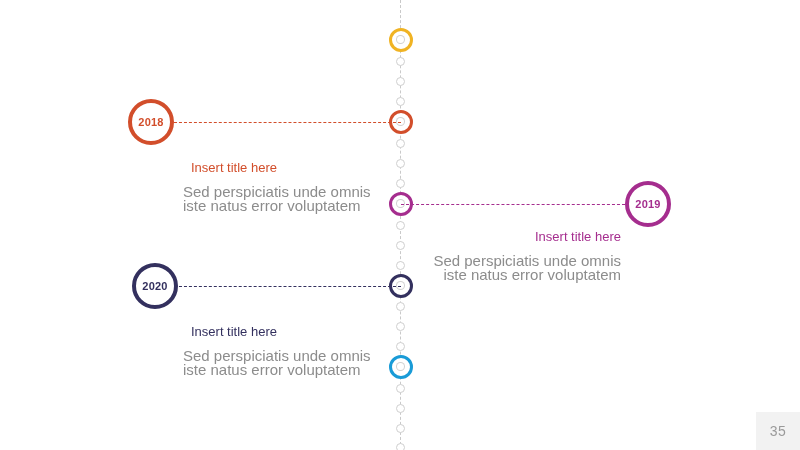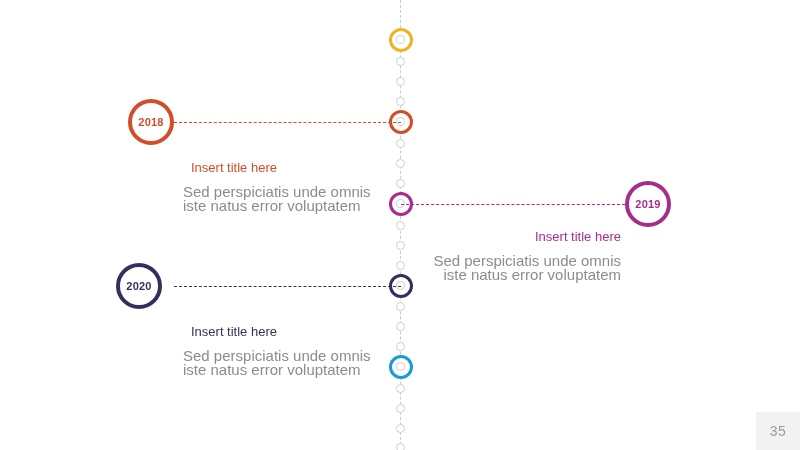--- a/index.html
+++ b/index.html
@@ -202,21 +202,21 @@
   <div class="year-bubble" style="left:625px; top:181px; border-color:#A52D8E;">
     <span class="year-label" style="color:#A52D8E;">2019</span>
   </div>
 
   <div class="text-block align-right" style="left:391px; top:229px;">
     <p class="tb-title" style="color:#A52D8E;">Insert title here</p>
     <p class="tb-body">Sed perspiciatis unde omnis</p>
     <p class="tb-body">iste natus error voluptatem</p>
   </div>
 
-  <div class="year-bubble" style="left:116px; top:263px; border-color:#33305E;align-items:center;">
+  <div class="year-bubble" style="left:132px; top:263px; border-color:#33305E;align-items:center;">
     <span class="year-label" style="color:#33305E;">2020</span>
   </div>
 
   <div class="text-block align-left" style="left:183px; top:324px;">
     <p class="tb-title" style="color:#33305E;">Insert title here</p>
     <p class="tb-body">Sed perspiciatis unde omnis</p>
     <p class="tb-body">iste natus error voluptatem</p>
   </div>
 
   <div class="page-badge">

